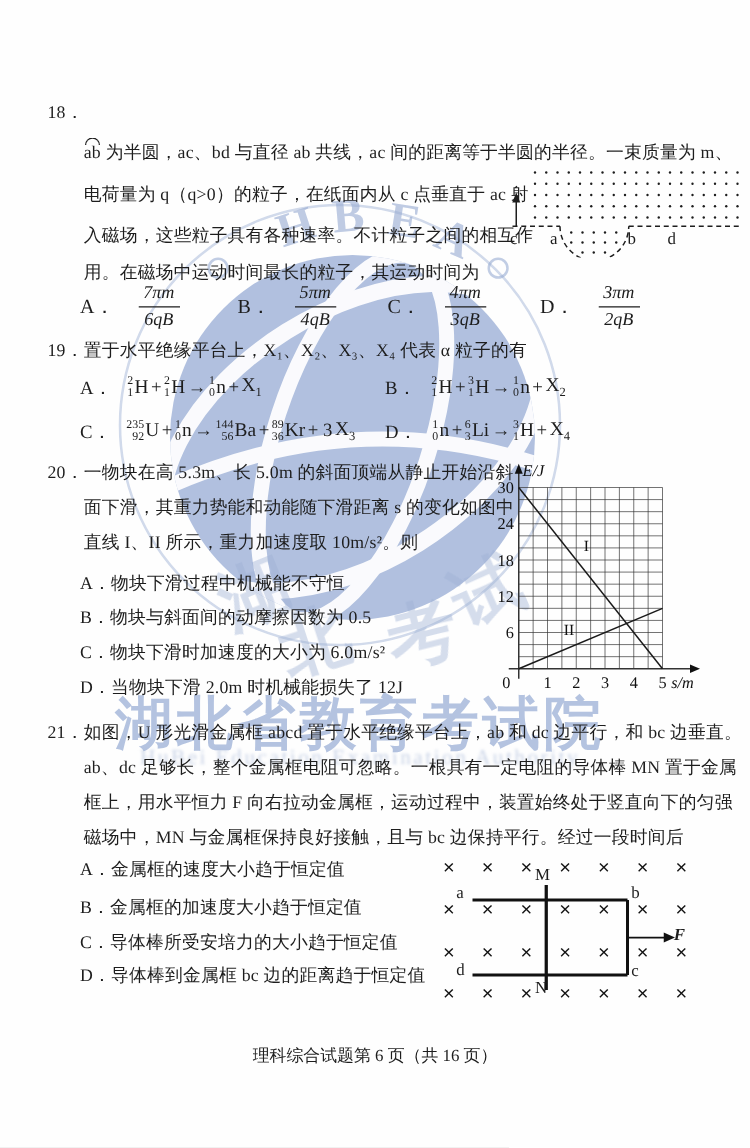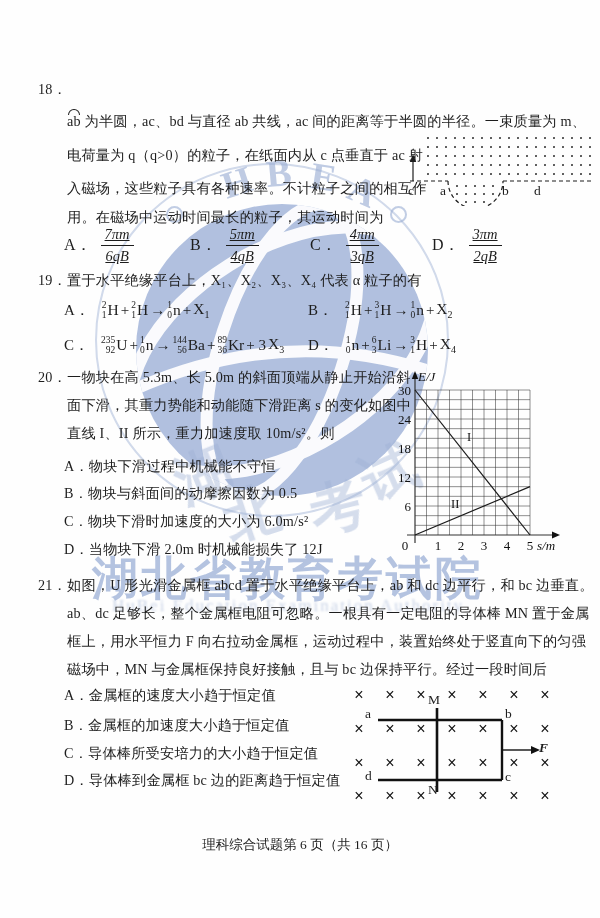--- a/index.html
+++ b/index.html
@@ -19,21 +19,21 @@
            color:rgba(151,172,212,.72);white-space:nowrap;}
   .wm-sub{position:absolute;left:112px;top:596px;font-size:17px;letter-spacing:2px;
           color:rgba(160,179,214,.55);filter:blur(1.1px);white-space:nowrap;}
   .content{position:absolute;left:0;top:0;width:600px;height:758px;z-index:2;}
   
   .arc-ab{position:relative;display:inline-block;}
   .arc-ab::before{content:"";position:absolute;left:1px;right:1px;top:-4px;height:5px;
                   border:1.2px solid #1d1d1d;border-bottom:none;border-radius:50% 50% 0 0/100% 100% 0 0;}
   
   .opt18{position:absolute;top:226px;display:flex;align-items:center;}
-  .opt18 .frac{display:inline-block;text-align:center;font-style:italic;font-size:14.5px;margin-left:9px;text-decoration:underline;}
+  .opt18 .frac{display:inline-block;text-align:center;font-style:italic;font-size:14.5px;margin-left:19px;}
   .opt18 .num{display:block;padding:0 4px 2px;border-bottom:1.3px solid #1d1d1d;}
   .opt18 .den{display:block;padding-top:2px;}
   
   .eqrow{position:absolute;display:flex;align-items:center;font-size:15px;white-space:nowrap;}
   .eqrow .eqlabel{margin-right:12px;}
   .eq{display:inline-flex;align-items:center;}
   .eqt{padding:0 2px;}
   .nuc{display:inline-flex;align-items:center;}
   .nuc .pre{display:inline-flex;flex-direction:column;align-items:flex-end;font-size:9.5px;
             line-height:1.1;margin-right:1px;}

